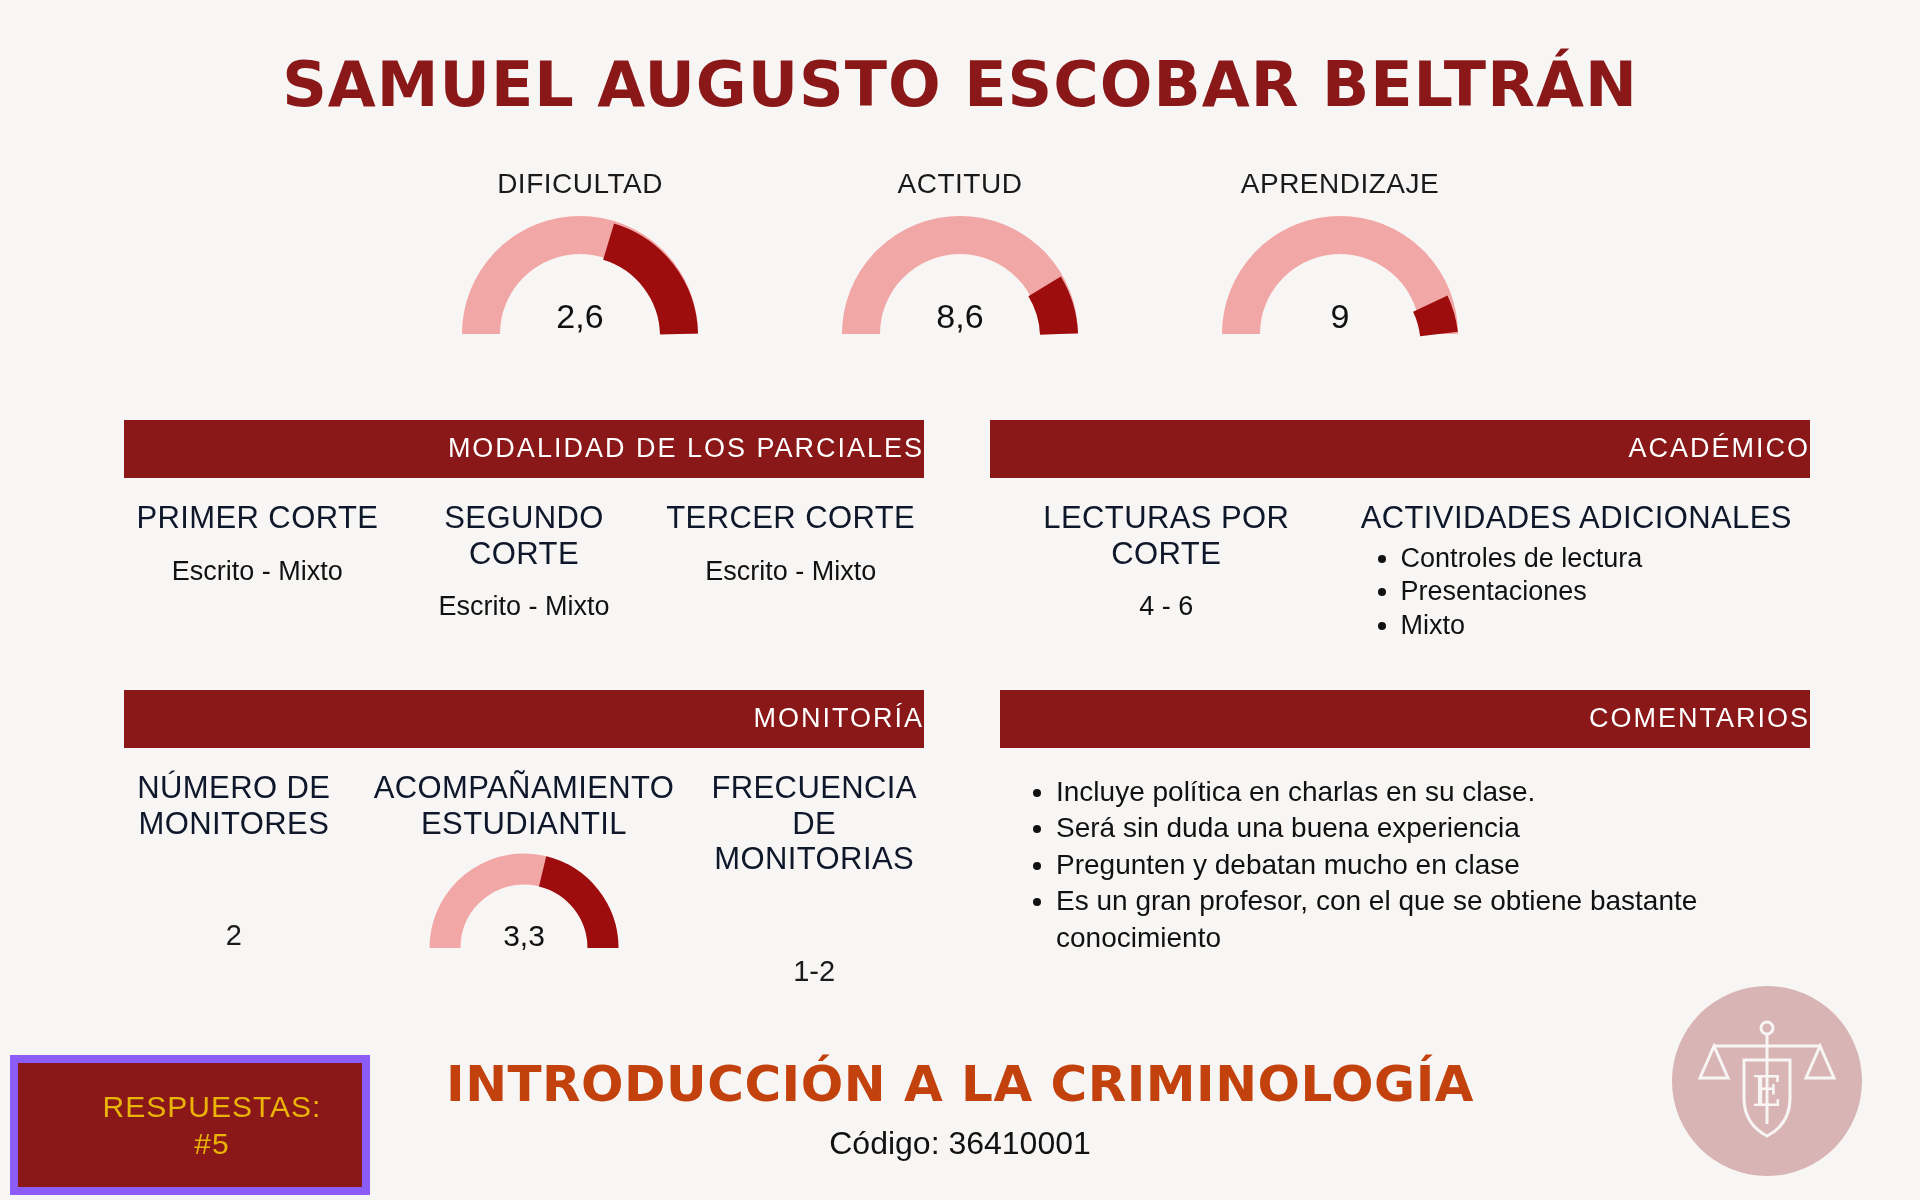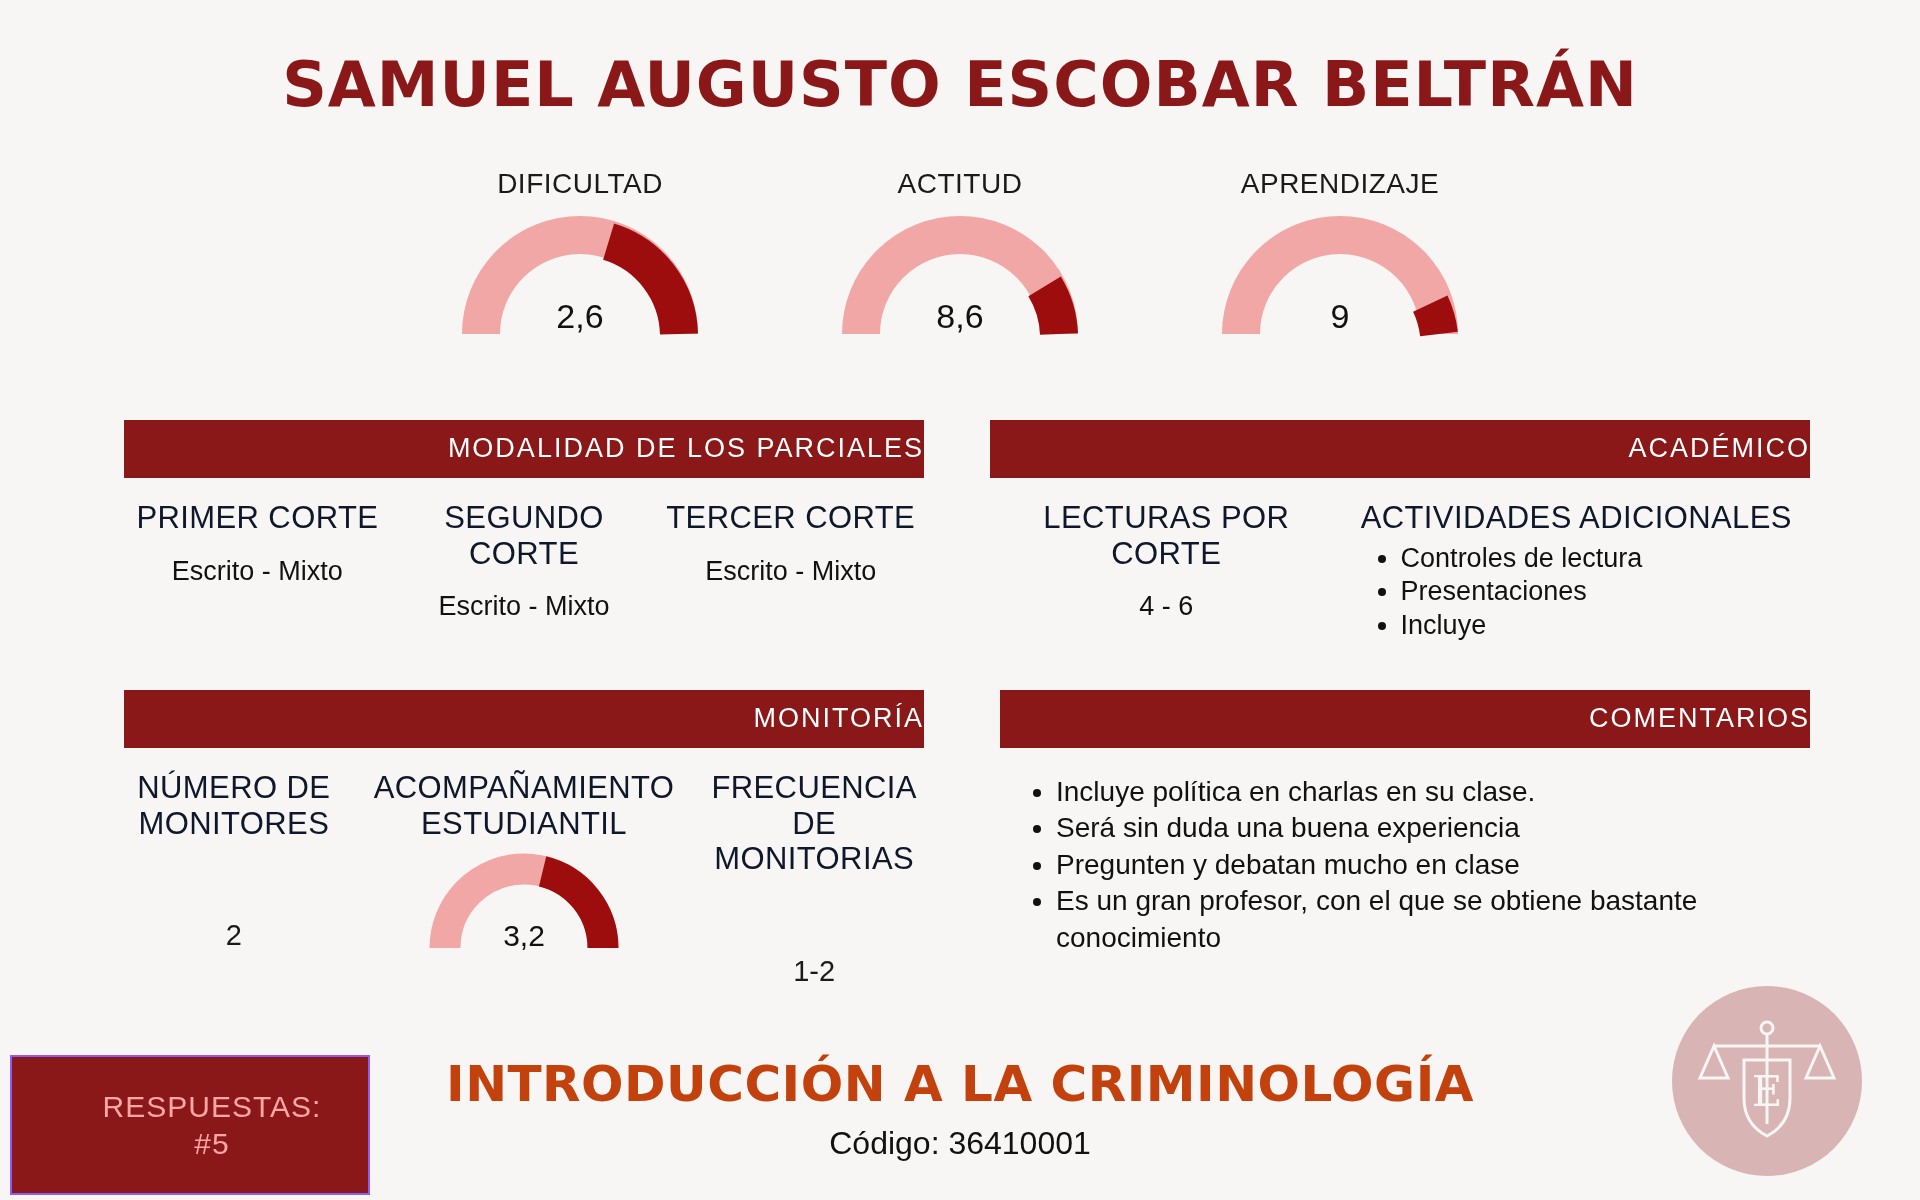--- a/index.html
+++ b/index.html
@@ -71,22 +71,22 @@
 
   .mon-cols { display: flex; margin-top: 22px; align-items: flex-start; gap: 30px; }
   .mon-col { flex: 1; text-align: center; }
   .mon-val { font-size: 29px; margin-top: 78px; }
   .mon-val.gaugecol { margin-top: 10px; }
 
   
   .respuestas {
     position: absolute; left: 10px; top: 1055px;
     width: 360px; height: 140px;
-    background: #8a1818; color: #fca5a5;
-    border: 2px solid #8b5cf6;
+    background: #8a1818; color: #eab308;
+    border: 8px solid #8b5cf6;
     display: flex; flex-direction: column;
     align-items: center; justify-content: center;
     font-size: 30px; letter-spacing: 1px; line-height: 1.25; padding-left: 44px;
   }
   .course {
     position: absolute; top: 1055px; left: 0; width: 1920px; text-align: center;
   }
   .course-name {
     font-size: 50px; font-weight: bold; color: #c2410c; letter-spacing: 0.5px;
     font-family: "DejaVu Sans", sans-serif;
@@ -167,42 +167,42 @@
     <div class="acad-cols">
       <div class="acad-left">
         <div class="col-head">LECTURAS POR CORTE</div>
         <div class="col-val">4 - 6</div>
       </div>
       <div class="acad-right">
         <div class="col-head">ACTIVIDADES ADICIONALES</div>
         <ul class="bullets">
           <li>Controles de lectura</li>
           <li>Presentaciones</li>
-          <li>Incluye</li>
+          <li>Mixto</li>
         </ul>
       </div>
     </div>
   </div>
 
   <div class="panel p-monitoria">
     <div class="band">MONITORÍA</div>
     <div class="mon-cols">
       <div class="mon-col">
         <div class="col-head">NÚMERO DE MONITORES</div>
         <div class="mon-val">2</div>
       </div>
       <div class="mon-col">
         <div class="col-head">ACOMPAÑAMIENTO ESTUDIANTIL</div>
         <div class="mon-val gaugecol">
           <div class="gauge-wrap small" style="margin:0 auto;">
             <svg viewBox="0 0 200 104" width="200" height="104">
               <path d="M21 97 A79 79 0 0 1 179 97" fill="none" stroke="#f2a7a7" stroke-width="31"></path>
               <path d="M118.6 20.4 A79 79 0 0 1 179 97" fill="none" stroke="#9e0d0d" stroke-width="31"></path>
             </svg>
-            <div class="gauge-value">3,2</div>
+            <div class="gauge-value">3,3</div>
           </div>
         </div>
       </div>
       <div class="mon-col">
         <div class="col-head">FRECUENCIA DE MONITORIAS</div>
         <div class="mon-val">1-2</div>
       </div>
     </div>
   </div>
 

